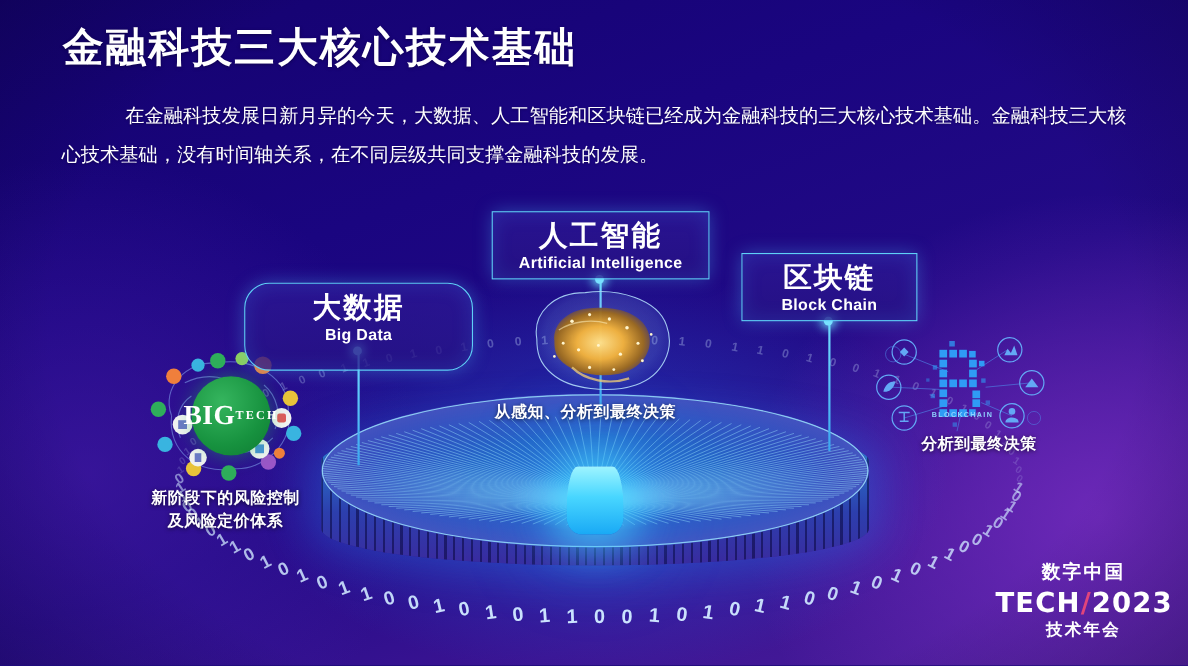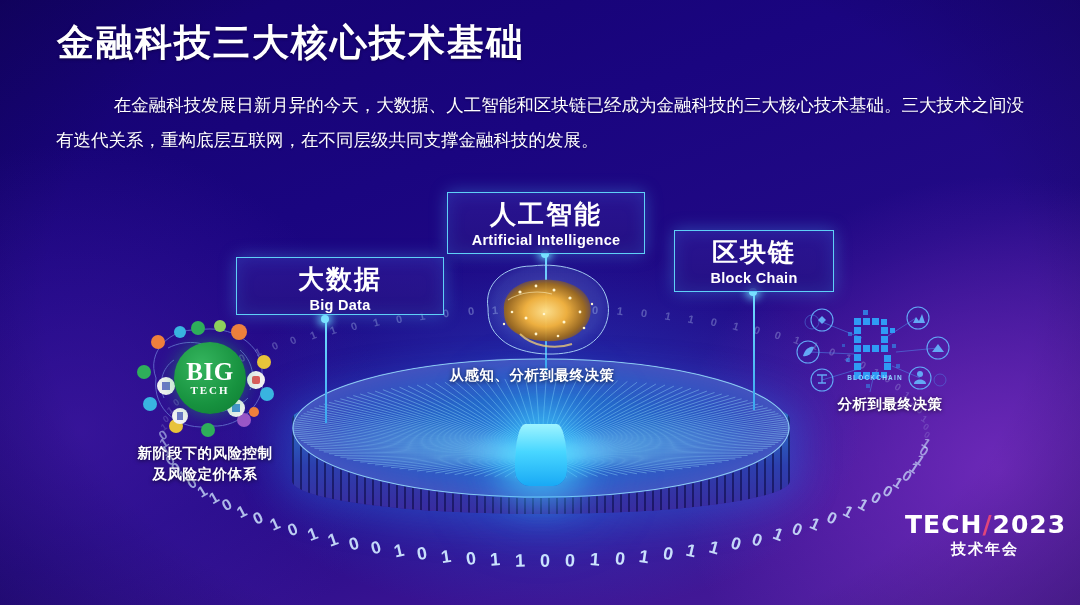--- a/index.html
+++ b/index.html
@@ -84,21 +84,21 @@
   
   .label-box{
     position:absolute; text-align:center; color:#ffffff;
     border:1.6px solid #5fd0f7;
     background:linear-gradient(180deg, rgba(45,24,150,0.72) 0%, rgba(38,18,132,0.78) 100%);
     box-shadow:0 0 16px rgba(80,190,255,0.35), inset 0 0 18px rgba(60,160,255,0.18);
   }
   .label-cn{ font-size:26px; font-weight:bold; letter-spacing:2px; line-height:1.06; }
   .label-en{ font-size:14.5px; font-weight:bold; letter-spacing:.3px; margin-top:3px; }
 
-  #box-bigdata{ left:236px; top:257px; width:208px; height:58px; padding-top:8px; }
+  #box-bigdata{ left:222px; top:257px; width:208px; height:80px; padding-top:8px;border-radius:23px; }
   #box-ai     { left:447px; top:192px; width:198px; height:62px; padding-top:8px; }
   #box-bc     { left:674px; top:230px; width:160px; height:62px; padding-top:8px; }
 
   
   .conn{ position:absolute; width:1.6px; background:linear-gradient(180deg,#74dcff 0%,#3aa7f0 100%); }
   .dot{
     position:absolute; width:8px; height:8px; border-radius:50%;
     background:#7fe6ff; box-shadow:0 0 9px 3px rgba(110,225,255,.85);
   }
 
@@ -111,21 +111,21 @@
   #cap-bigdata{ left:96px; top:443px; width:218px; }
   #cap-ai     { left:432px; top:365px; width:200px; }
   #cap-bc     { left:800px; top:394px; width:180px; }
 
   
   #g-bigdata{ position:absolute; left:136px; top:316px; width:145px; height:122px; }
   .bd-core{
     position:absolute; left:38px; top:26px; width:72px; height:72px; border-radius:50%;
     background:radial-gradient(circle at 38% 32%, #35b55e 0%, #17923f 60%, #0e7a32 100%);
     box-shadow:0 0 18px rgba(30,190,90,.45);
-    display:flex; flex-direction:column; align-items:center; justify-content:center;
+    display:flex; flex-direction:row; align-items:center; justify-content:center;
   }
   .bd-big{ font-family:"Liberation Serif","DejaVu Serif",serif; font-size:25px; font-weight:bold; color:#fff; line-height:.96; letter-spacing:.5px; }
   .bd-data{ font-family:"Liberation Serif","DejaVu Serif",serif; font-size:11px; font-weight:bold; color:#fff; letter-spacing:2px; }
 
   
   #g-brain{ position:absolute; left:474px; top:256px; width:144px; height:105px; }
   .brain-glow{
     position:absolute; inset:0;
     background:radial-gradient(ellipse 62px 42px at 70px 54px, rgba(255,200,80,0.55) 0%, rgba(255,170,40,0.18) 48%, rgba(255,150,30,0) 74%);
   }
@@ -148,21 +148,21 @@
   .logo-bottom{ font-size:15px; font-weight:bold; color:#ffffff; letter-spacing:2px; margin-top:1px; }
 </style>
 </head>
 <body>
 
 <div id="slide">
 
   <div id="bg-vignette"></div>
 
   <div class="title">金融科技三大核心技术基础</div>
-  <div class="body-copy">在金融科技发展日新月异的今天，大数据、人工智能和区块链已经成为金融科技的三大核心技术基础。三大技术之间没有迭代关系，重构底层互联网，在不同层级共同支撑金融科技的发展。</div>
+  <div class="body-copy">在金融科技发展日新月异的今天，大数据、人工智能和区块链已经成为金融科技的三大核心技术基础。金融科技三大核心技术基础，没有时间轴关系，在不同层级共同支撑金融科技的发展。</div>
 
   <div class="ring-wrap" id="ring">
       <span class="bin" style="left:772.0px;top:135.0px;font-size:9.0px;opacity:0.16;transform:translate(-50%,-50%) rotate(34.0deg);">0</span>
       <span class="bin" style="left:771.2px;top:143.2px;font-size:13.3px;opacity:0.58;transform:translate(-50%,-50%) rotate(33.9deg);">1</span>
       <span class="bin" style="left:768.7px;top:151.4px;font-size:13.7px;opacity:0.61;transform:translate(-50%,-50%) rotate(33.7deg);">0</span>
       <span class="bin" style="left:764.7px;top:159.6px;font-size:14.0px;opacity:0.64;transform:translate(-50%,-50%) rotate(33.3deg);">1</span>
       <span class="bin" style="left:759.0px;top:167.6px;font-size:14.3px;opacity:0.67;transform:translate(-50%,-50%) rotate(32.8deg);">1</span>
       <span class="bin" style="left:751.7px;top:175.5px;font-size:14.6px;opacity:0.69;transform:translate(-50%,-50%) rotate(32.2deg);">0</span>
       <span class="bin" style="left:742.9px;top:183.2px;font-size:14.9px;opacity:0.72;transform:translate(-50%,-50%) rotate(31.4deg);">1</span>
       <span class="bin" style="left:732.6px;top:190.7px;font-size:15.2px;opacity:0.75;transform:translate(-50%,-50%) rotate(30.5deg);">0</span>
@@ -586,19 +586,20 @@
   </div>
 
   <div class="caption" id="cap-bigdata">
     <div>新阶段下的风险控制</div>
     <div>及风险定价体系</div>
   </div>
   <div class="caption" id="cap-ai">从感知、分析到最终决策</div>
   <div class="caption" id="cap-bc">分析到最终决策</div>
 
   <div id="logo">
+    <div class="logo-top">数字中国</div>
     <div class="logo-tech">
       <span>TECH</span><span class="slash">/</span><span>2023</span>
     </div>
     <div class="logo-bottom">技术年会</div>
   </div>
 
 </div>
 
 </body></html>

